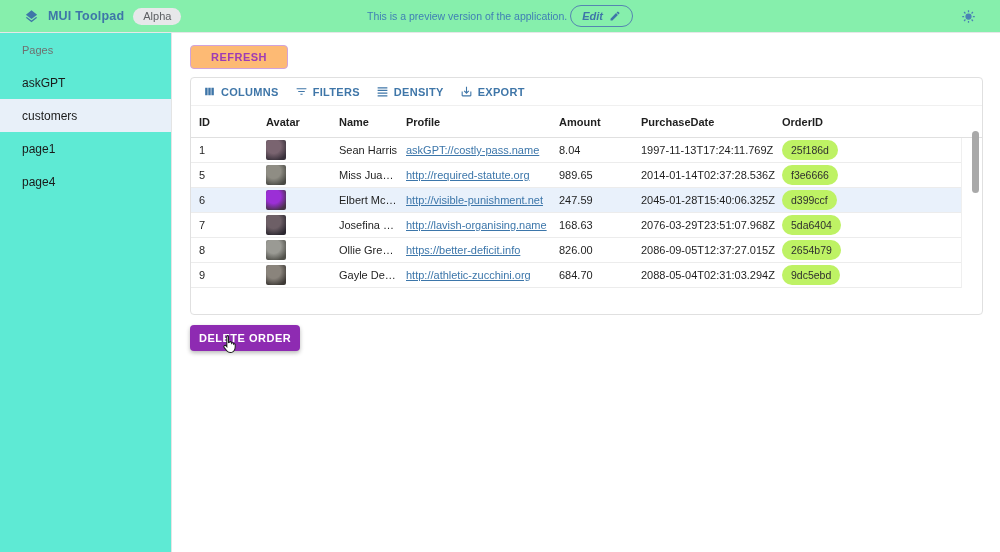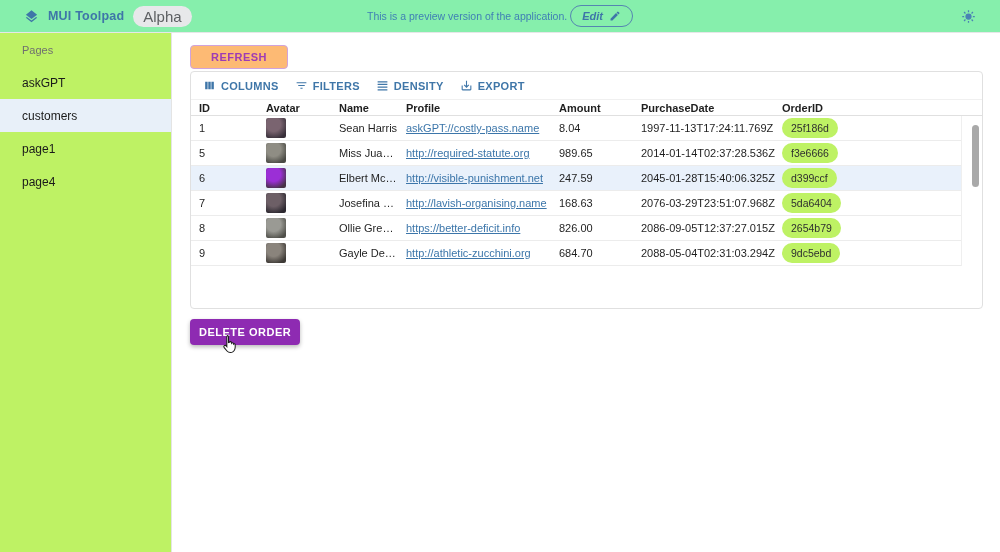--- a/index.html
+++ b/index.html
@@ -12,21 +12,21 @@
   .app { width:1000px; height:552px; display:flex; flex-direction:column; }
 
   
   .topbar {
     height:33px; background:#86efac; border-bottom:1px solid #e6e7e8;
     display:flex; align-items:center; position:relative; flex:0 0 auto;
   }
   .brand { display:flex; align-items:center; padding-left:24px; gap:9px; }
   .brand-title { font-size:12.5px; font-weight:bold; color:#3e76a8; letter-spacing:.2px; }
   .badge {
-    background:#e7e8ea; color:#5c5f62; font-size:15px;
+    background:#e7e8ea; color:#5c5f62; font-size:11px;
     padding:3px 10px; border-radius:11px; line-height:1;
   }
   .center-group {
     position:absolute; left:50%; top:0; height:100%;
     transform:translateX(-50%);
     display:flex; align-items:center; gap:3px; white-space:nowrap;
   }
   .preview-text { color:#4080b4; font-size:10.5px; }
   .edit-btn {
     display:flex; align-items:center; gap:6px;
@@ -35,21 +35,21 @@
     border-radius:13px; padding:4px 11px; cursor:pointer; line-height:1;font-style:italic;
   }
   .theme-btn {
     margin-left:auto; margin-right:24px; background:none; border:none;
     color:#4a83b4; cursor:pointer; display:flex; align-items:center;
   }
 
   
   .body-wrap { flex:1; display:flex; min-height:0; }
   .sidebar {
-    width:172px; flex:0 0 auto; border-right:1px solid #e4e4e4; background:#bef264;
+    width:172px; flex:0 0 auto; border-right:1px solid #e4e4e4; background:#5eead4;
   }
   .pages-label {
     height:33px; display:flex; align-items:center; padding-left:22px;
     color:#6f6f6f; font-size:11px;
   }
   .nav-item {
     height:33px; display:flex; align-items:center; padding-left:22px;
     font-size:12px; color:#1a1a1a; cursor:pointer;
   }
   .nav-item.selected { background:#e8f0f9; }
@@ -58,39 +58,39 @@
 
   
   .refresh-btn {
     display:inline-block; border:1px solid #d0a3dc; background:#fdba74;
     color:#9e3bb5; font-family:inherit; font-size:11px; font-weight:bold;
     letter-spacing:.5px; border-radius:4px; padding:5px 20px; cursor:pointer;
   }
 
   
   .grid-panel {
-    margin-top:2px; width:793px; height:238px;
+    margin-top:8px; width:793px; height:238px;
     border:1px solid #e0e0e0; border-radius:4px; background:#fff;
     display:flex; flex-direction:column; position:relative;
   }
   .grid-toolbar { height:27px; display:flex; align-items:center; padding-left:4px; flex:0 0 auto; }
   .tb-btn {
     display:flex; align-items:center; gap:5px; background:none; border:none;
     color:#3f76a8; font-family:inherit; font-size:11px; font-weight:bold;
     letter-spacing:.3px; padding:3px 8px; cursor:pointer;
   }
   .tb-btn svg { flex:0 0 auto; }
 
   .cols {
     display:grid;
     grid-template-columns:67px 73px 67px 153px 90px 130px 1fr;
     align-items:center;
   }
   .grid-header {
-    height:17px; border-top:1px solid #f0f0f0; border-bottom:1px solid #e0e0e0;
+    height:33px; border-top:1px solid #f0f0f0; border-bottom:1px solid #e0e0e0;
     font-weight:bold; font-size:11px; color:#1f1f1f; flex:0 0 auto;
   }
   .cell { padding-left:8px; white-space:nowrap; overflow:hidden; text-overflow:ellipsis; font-size:11px; }
   .cell.right { padding-right:4px; padding-left:0; overflow:visible; }
   .cell.chipcell { padding-left:11px; overflow:visible; }
 
   .rows-viewport { width:calc(100% - 20px); border-right:1px solid #efefef; flex:0 0 auto; }
   .grid-row { height:25px; border-bottom:1px solid #ececec; cursor:pointer; background:#fff; }
   .grid-row.selected { background:#e9f1fb; }
   .avatar { width:20px; height:20px; border-radius:2px; }

